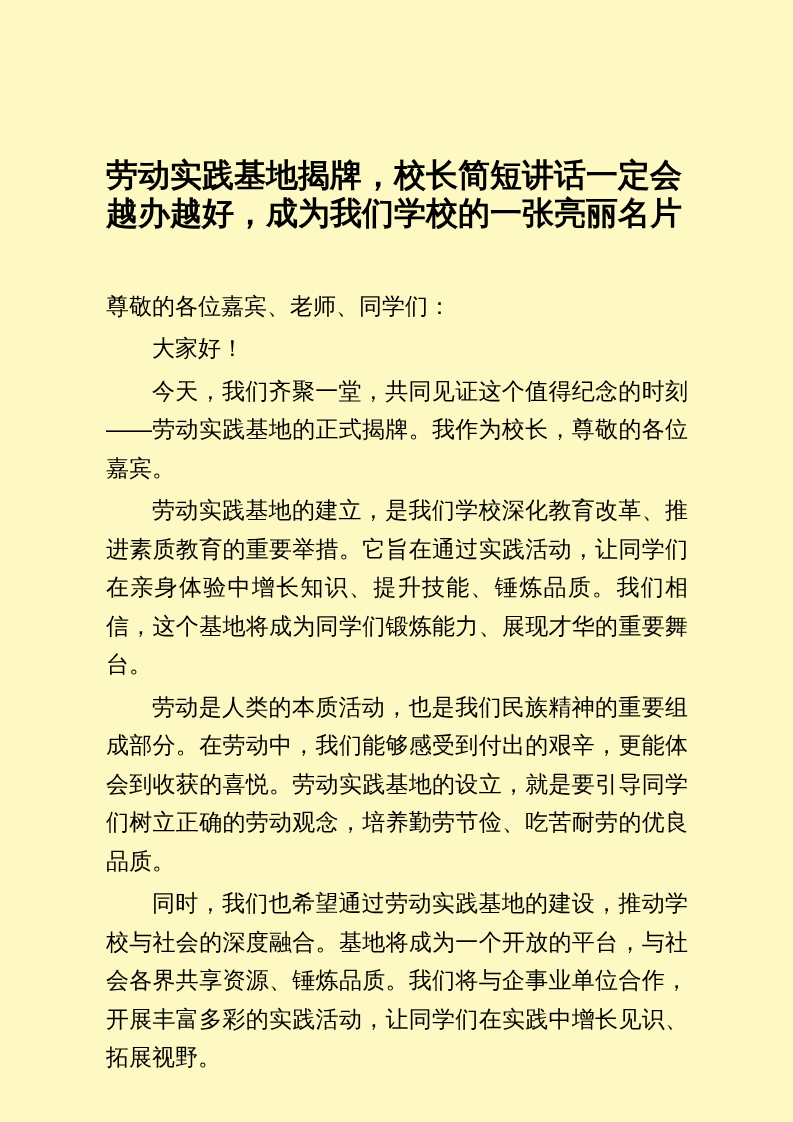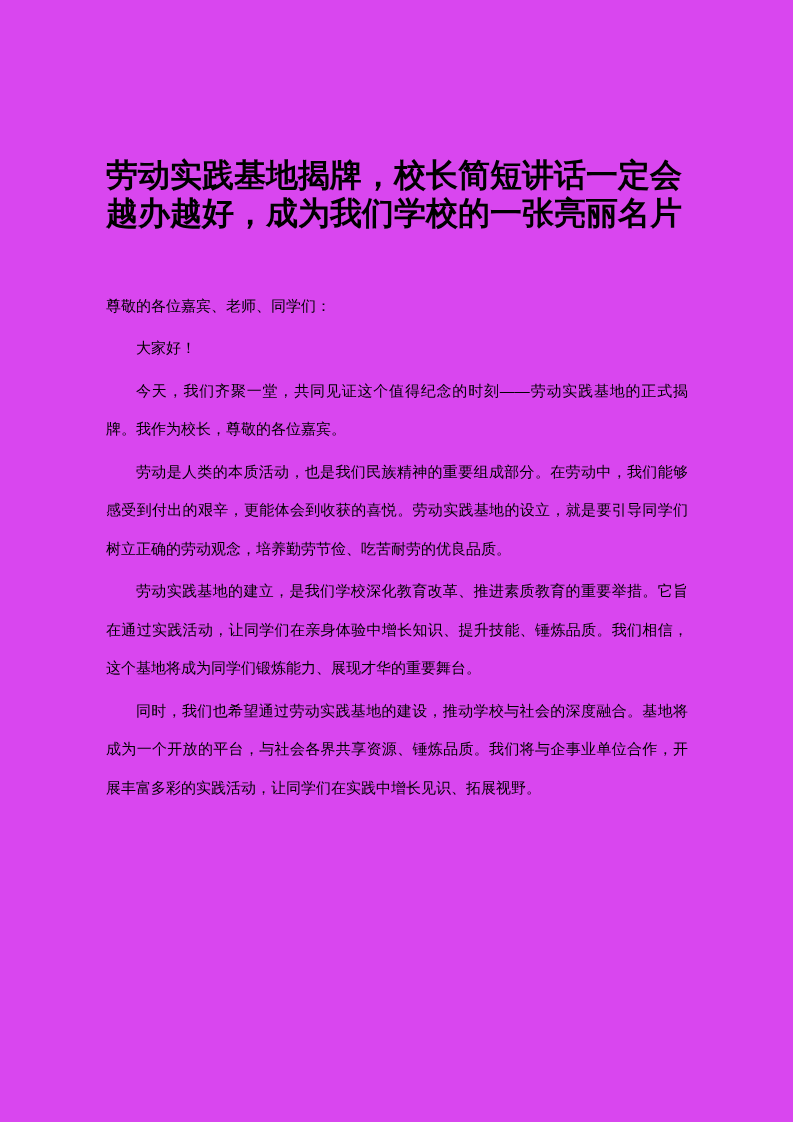--- a/index.html
+++ b/index.html
@@ -5,55 +5,55 @@
   html, body {
     margin: 0;
     padding: 0;
     background: #ffffff;
   }
   .page {
     position: relative;
     width: 793px;
     height: 1122px;
     margin: 0 auto;
-    background: #d946ef;
+    background: #fef9c3;
     box-sizing: border-box;
     padding: 156px 105px 0 106px;
     overflow: hidden;
   }
   .doc-title {
     margin: 0 0 54px 0;
     font-family: "Liberation Serif", serif;
     font-weight: bold;
     font-size: 32px;
     line-height: 1.2;
     color: #000000;
     text-align: left;
     letter-spacing: 0;
   }
   .doc-body p {
     margin: 0 0 4px 0;
     font-family: Liberation Sans, sans-serif;
-    font-size: 15px;
+    font-size: 23px;
     line-height: 38.5px;
     color: #000000;
     text-align: justify;
     letter-spacing: 0;
   }
   .doc-body p.indent {
     text-indent: 2em;
   }
 </style>
 </head>
 <body>
 
 <div class="page">
   <h1 class="doc-title">劳动实践基地揭牌，校长简短讲话一定会越办越好，成为我们学校的一张亮丽名片</h1>
 
   <div class="doc-body">
     <p>尊敬的各位嘉宾、老师、同学们：</p>
     <p class="indent">大家好！</p>
     <p class="indent">今天，我们齐聚一堂，共同见证这个值得纪念的时刻——劳动实践基地的正式揭牌。我作为校长，尊敬的各位嘉宾。</p>
+    <p class="indent">劳动实践基地的建立，是我们学校深化教育改革、推进素质教育的重要举措。它旨在通过实践活动，让同学们在亲身体验中增长知识、提升技能、锤炼品质。我们相信，这个基地将成为同学们锻炼能力、展现才华的重要舞台。</p>
     <p class="indent">劳动是人类的本质活动，也是我们民族精神的重要组成部分。在劳动中，我们能够感受到付出的艰辛，更能体会到收获的喜悦。劳动实践基地的设立，就是要引导同学们树立正确的劳动观念，培养勤劳节俭、吃苦耐劳的优良品质。</p>
-    <p class="indent">劳动实践基地的建立，是我们学校深化教育改革、推进素质教育的重要举措。它旨在通过实践活动，让同学们在亲身体验中增长知识、提升技能、锤炼品质。我们相信，这个基地将成为同学们锻炼能力、展现才华的重要舞台。</p>
     <p class="indent">同时，我们也希望通过劳动实践基地的建设，推动学校与社会的深度融合。基地将成为一个开放的平台，与社会各界共享资源、锤炼品质。我们将与企事业单位合作，开展丰富多彩的实践活动，让同学们在实践中增长见识、拓展视野。</p>
   </div>
 </div>
 
 </body></html>

